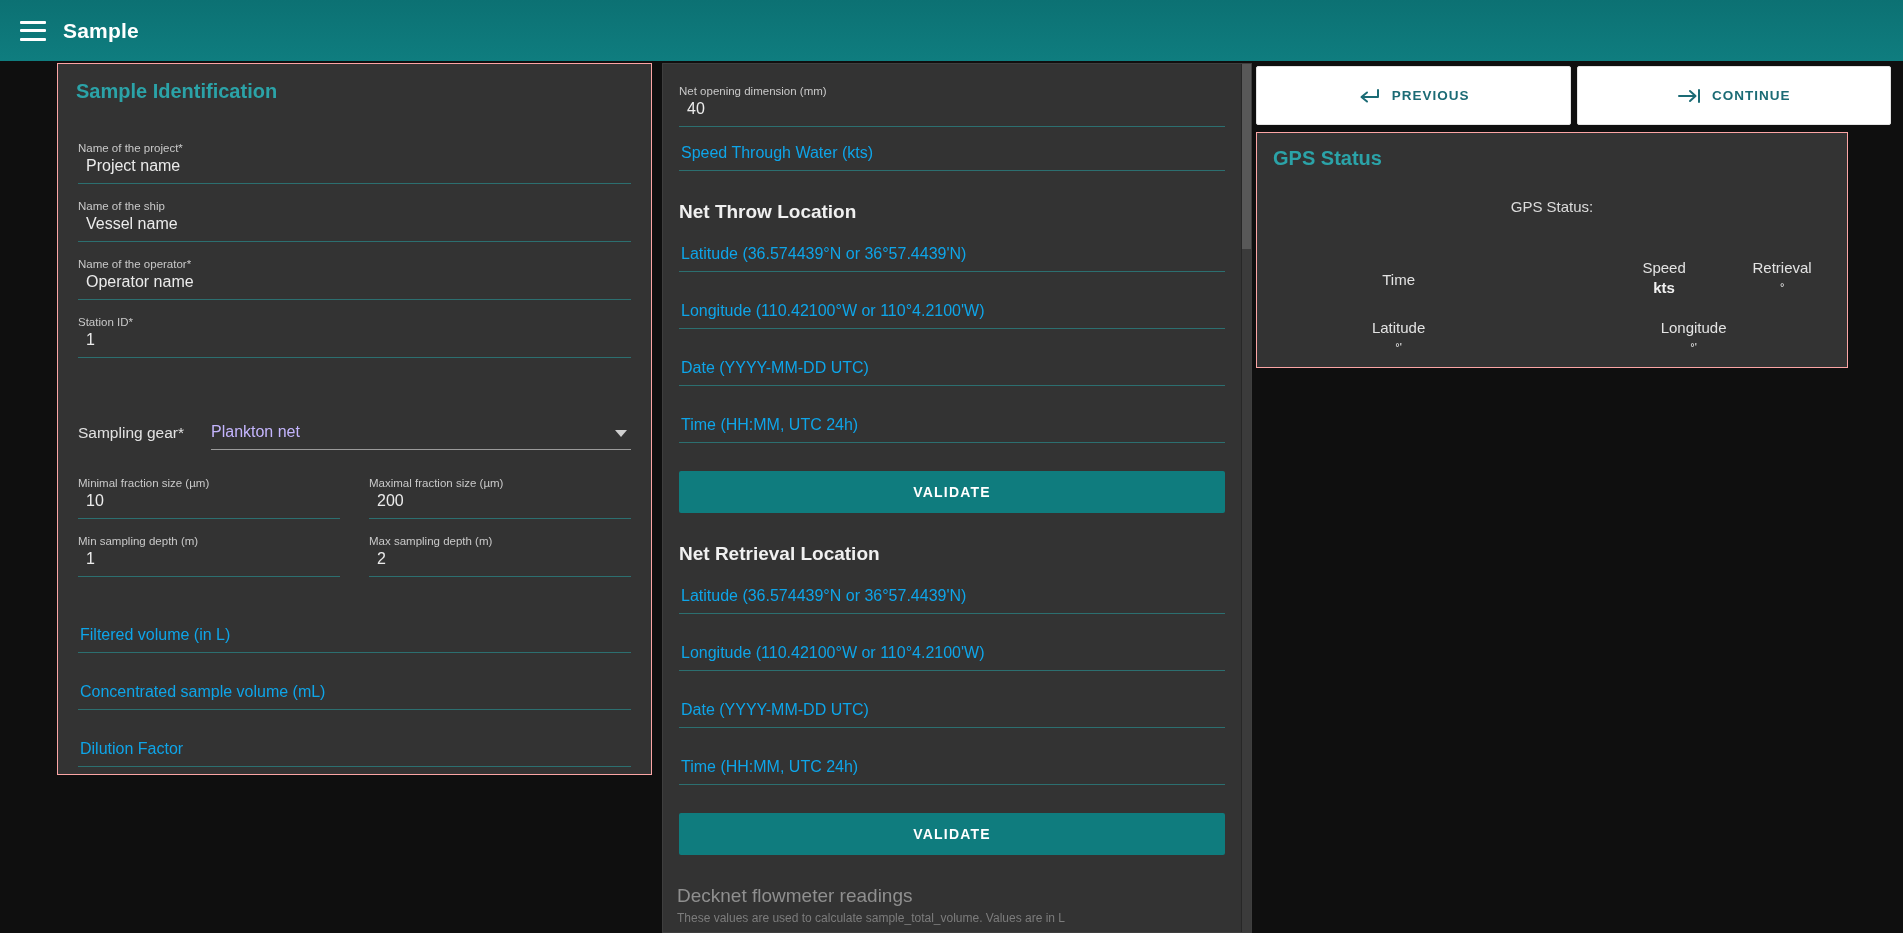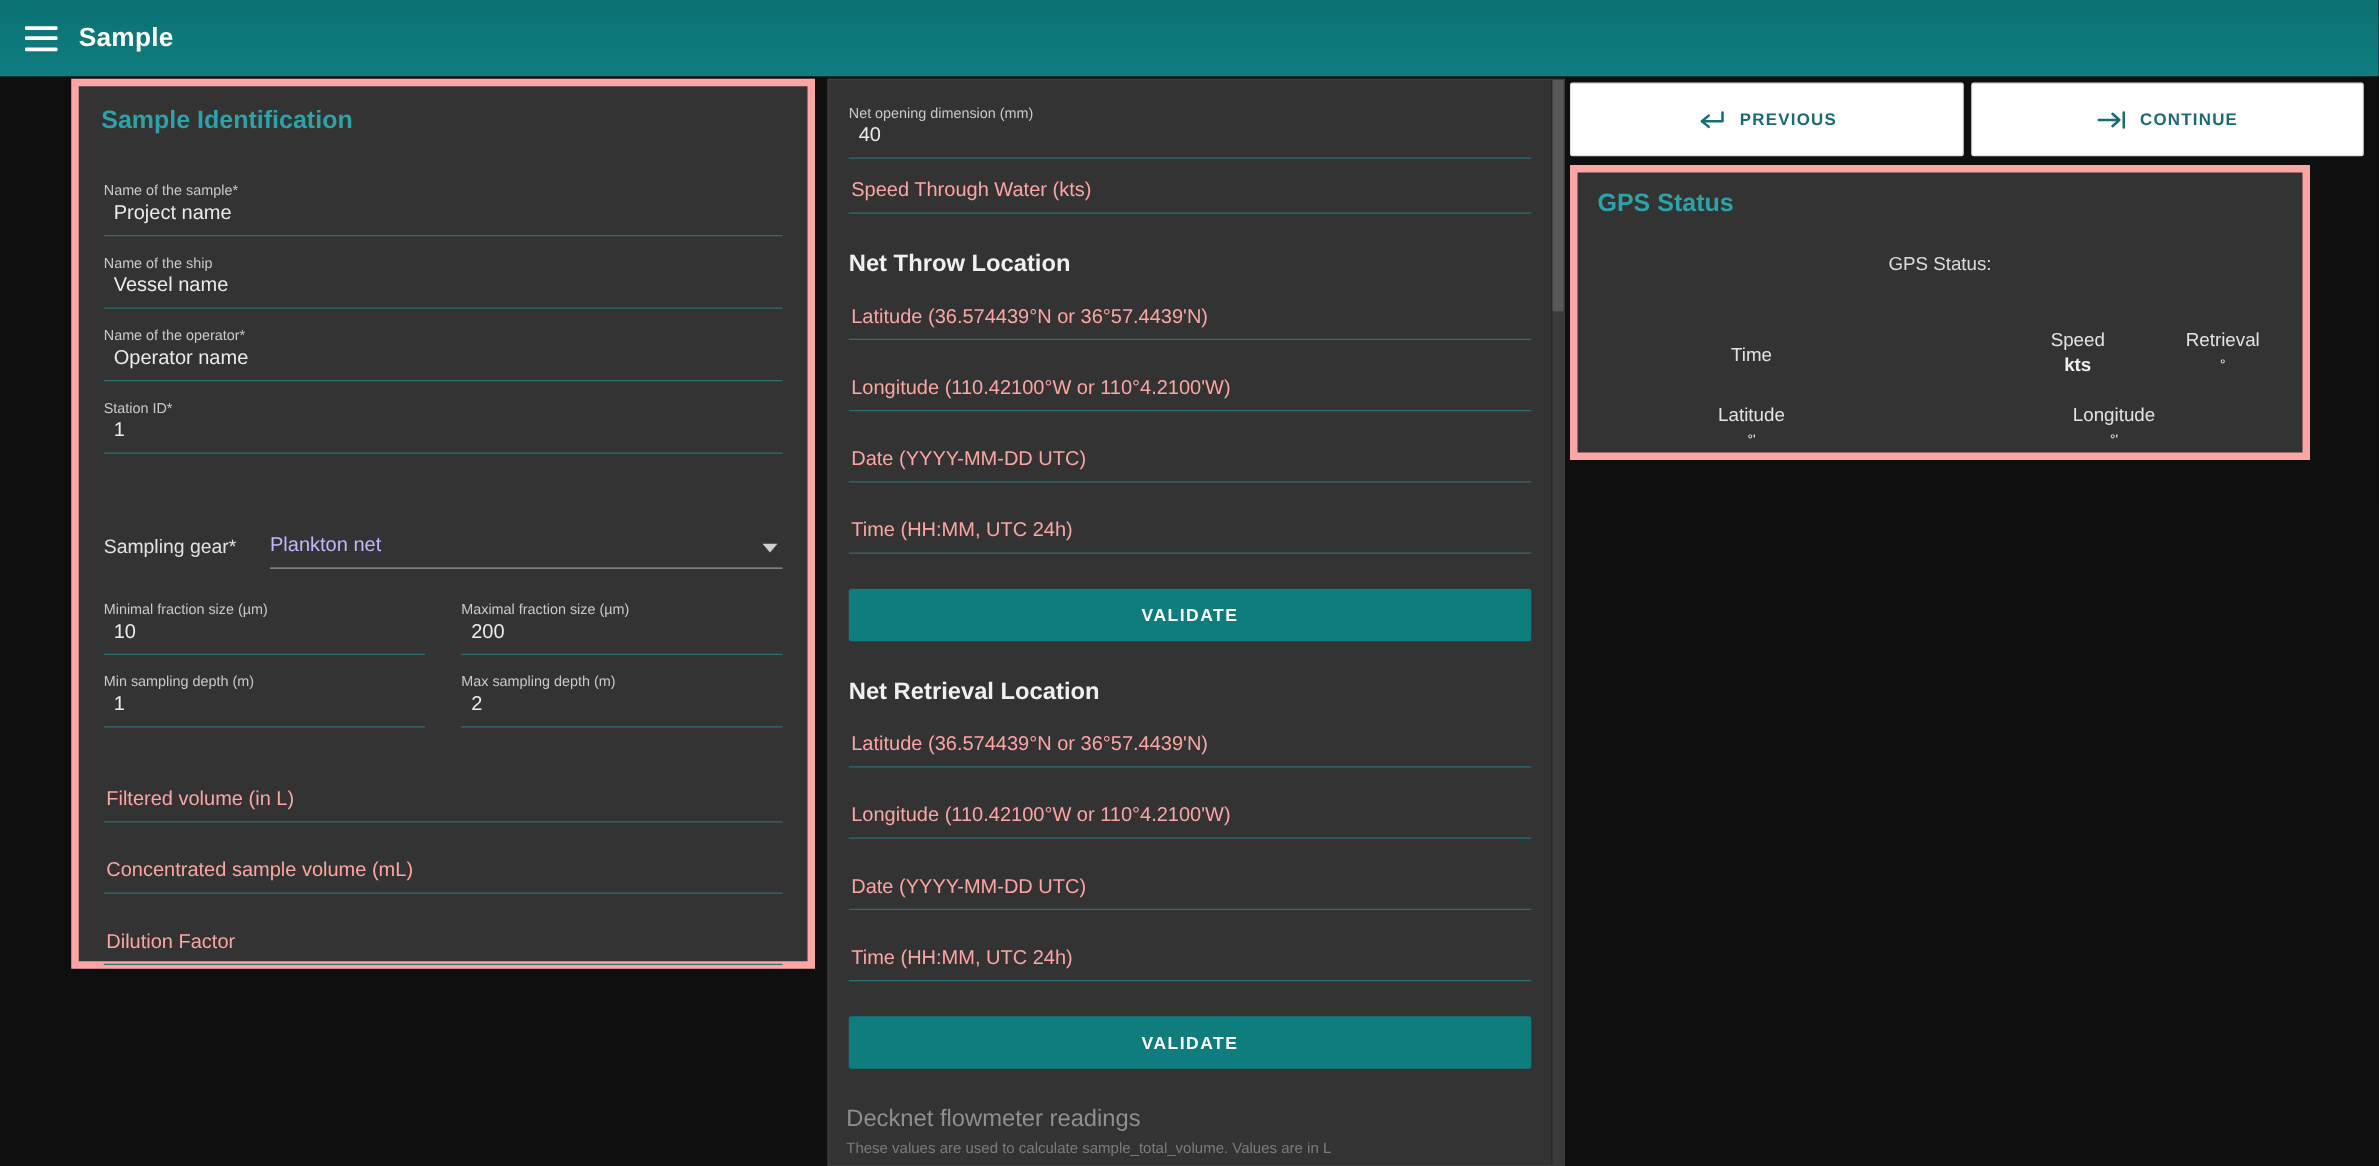--- a/index.html
+++ b/index.html
@@ -6,27 +6,27 @@
   html,body { width:1903px; height:933px; background:#0f0f0f; overflow:hidden; }
   body { position:relative; }
 
   
   .app-header { position:absolute; top:0; left:0; width:1903px; height:61px;
     background:linear-gradient(#0c7173,#0f7d7f); display:flex; align-items:center; padding:0 20px; }
   .hamburger { width:26px; height:20px; display:flex; flex-direction:column; justify-content:space-between; cursor:pointer; }
   .hamburger div { height:3px; background:#ffffff; border-radius:1px; }
   .app-title { color:#ffffff; font-size:21px; font-weight:600; margin-left:17px; letter-spacing:0.2px; }
 
-  .card { background:#333333; border:6px solid #fca5a5; }
+  .card { background:#333333; border:1px solid #fca5a5; }
 
   
   .field { border-bottom:1px solid #2c6f70; margin:0 2px 15px 2px; cursor:text; }
   .flabel { font-size:11.5px; color:#c9c9c9; line-height:14px; }
   .fvalue { font-size:16px; color:#ebebeb; line-height:19px; padding:1px 0 8px 8px; }
-  .field.empty .fvalue { padding-left:2px; color:#fca5a5; }
+  .field.empty .fvalue { padding-left:2px; color:#0ea5e9; }
 
   
   .left-card { position:absolute; left:57px; top:63px; width:595px; height:712px; padding:16px 18px 0 18px; }
   .section-title { color:#2ba3a8; font-size:20px; font-weight:700; }
   .left-card .section-title { margin-bottom:38px; }
 
   .gear-row { display:flex; align-items:flex-end; margin:64px 2px 26px 2px; }
   .gear-label { font-size:15.5px; color:#e2e2e2; width:133px; padding-bottom:8px; }
   .gear-select { flex:1; display:flex; justify-content:space-between; align-items:flex-end;
     border-bottom:1px solid #9a9a9a; padding-bottom:8px; cursor:pointer; }
@@ -85,21 +85,21 @@
     <div></div>
     <div></div>
   </div>
   <div class="app-title">Sample</div>
 </header>
 
 <section class="card left-card">
   <h2 class="section-title">Sample Identification</h2>
 
   <div class="field">
-    <div class="flabel">Name of the sample*</div>
+    <div class="flabel">Name of the project*</div>
     <div class="fvalue">Project name</div>
   </div>
   <div class="field">
     <div class="flabel">Name of the ship</div>
     <div class="fvalue">Vessel name</div>
   </div>
   <div class="field">
     <div class="flabel">Name of the operator*</div>
     <div class="fvalue">Operator name</div>
   </div>

